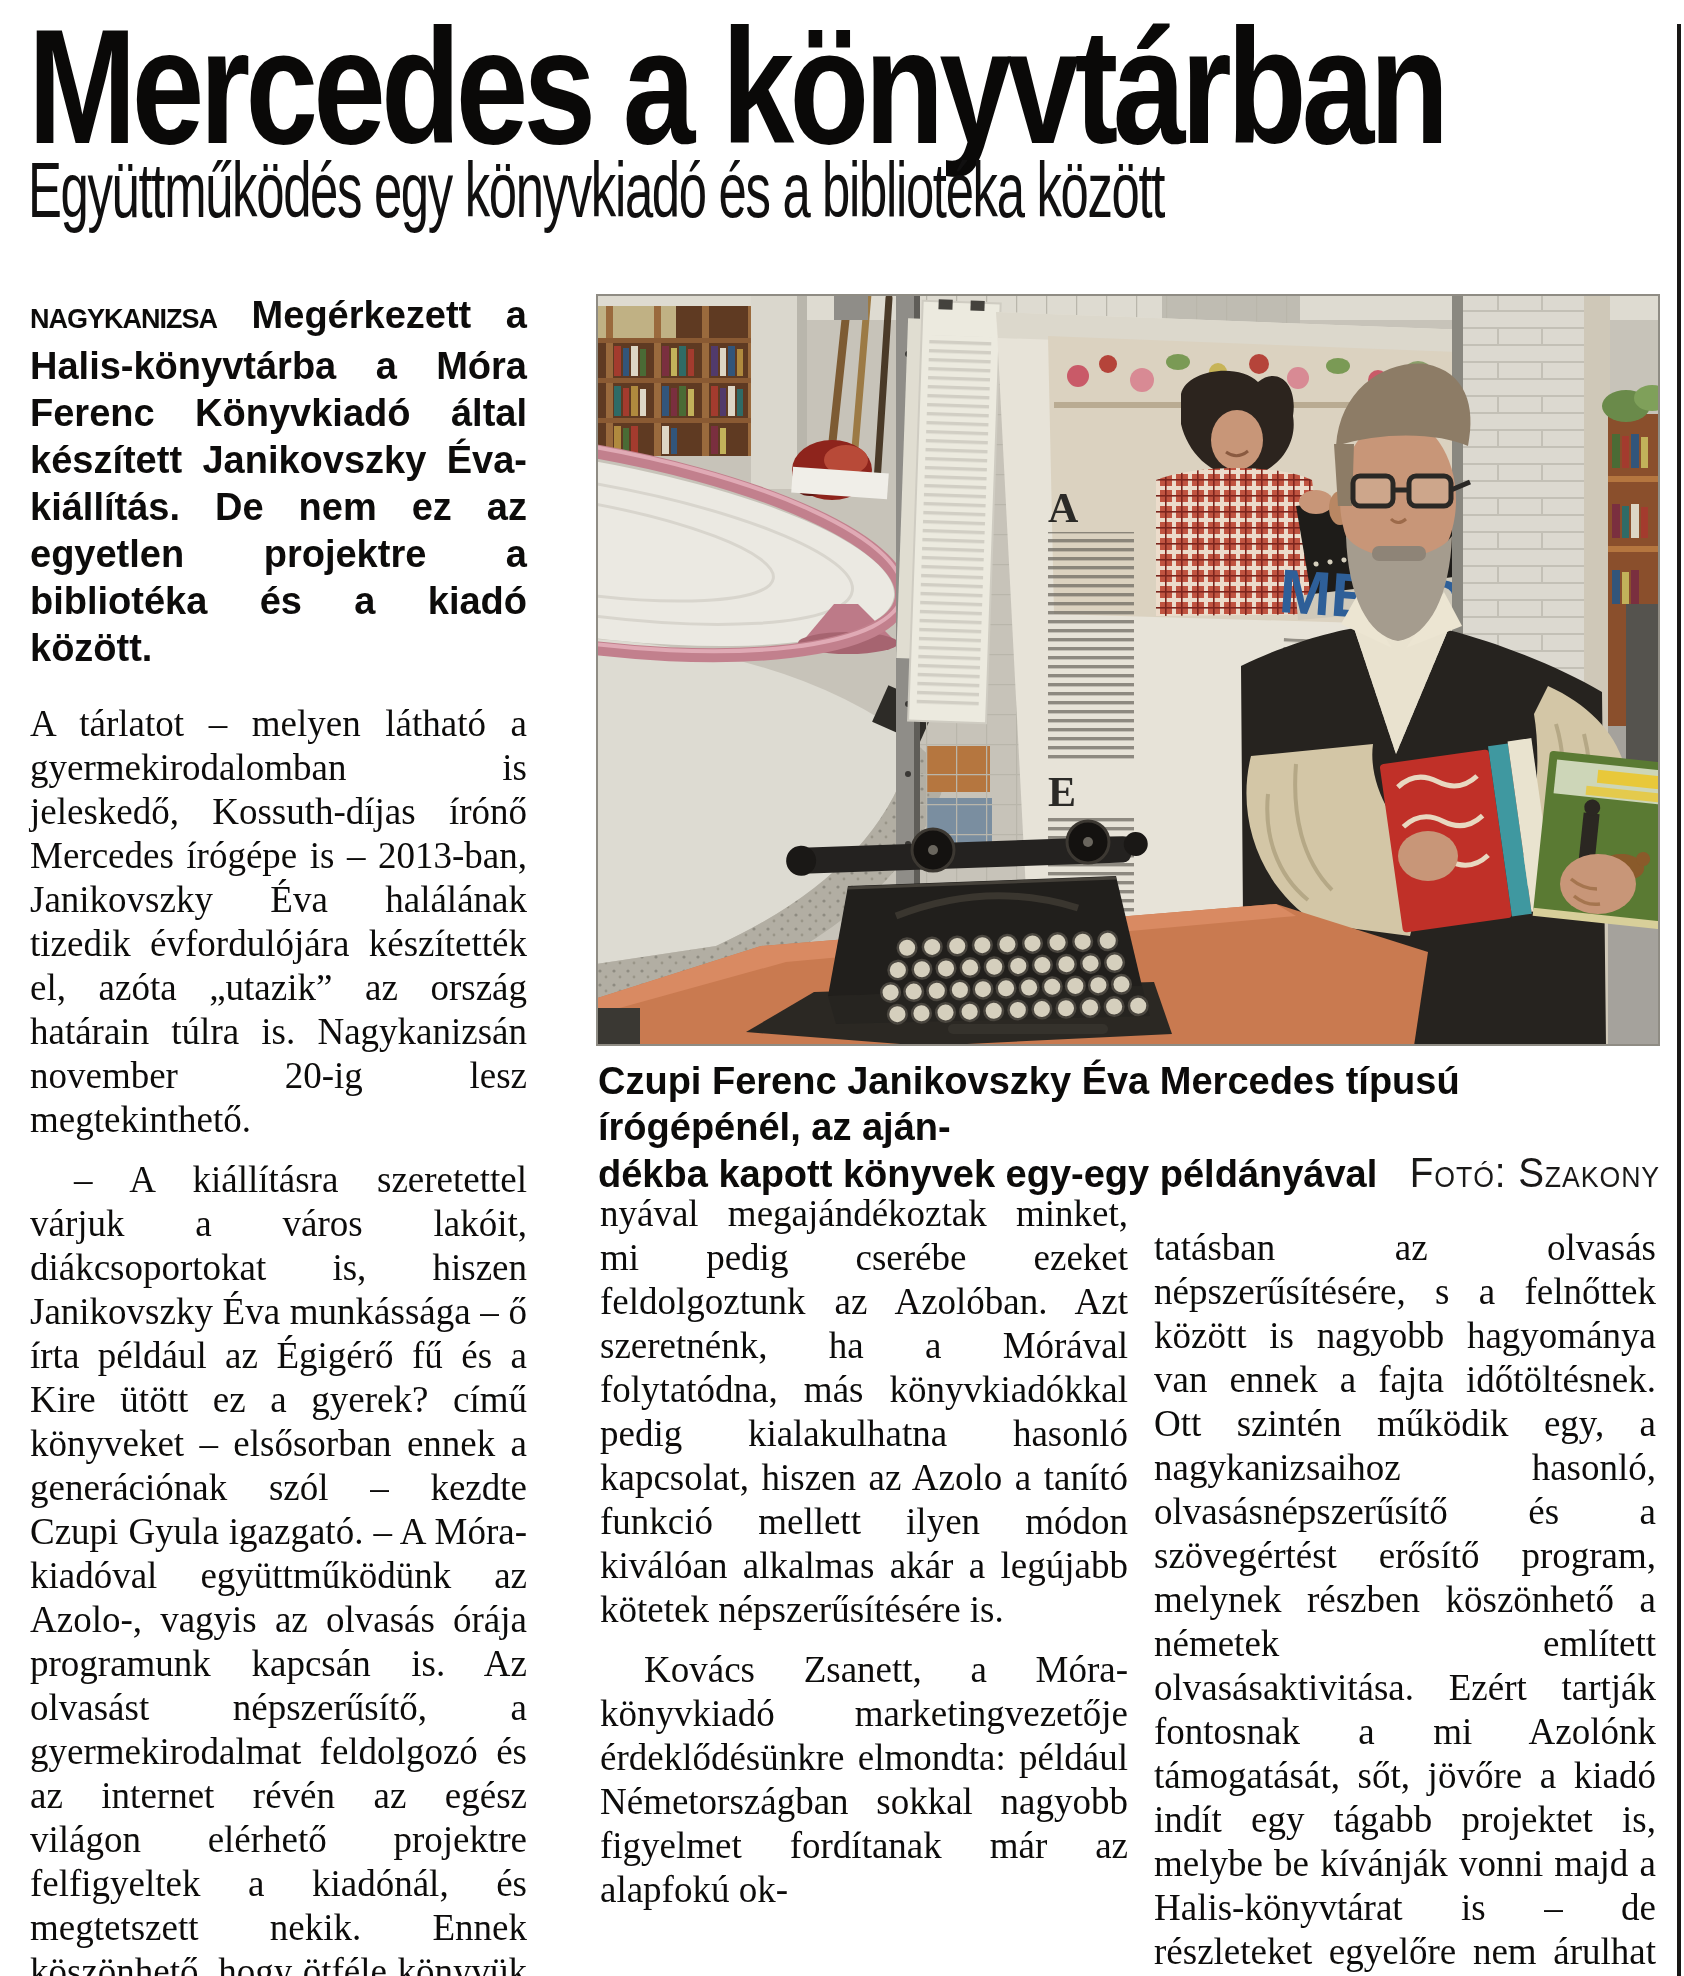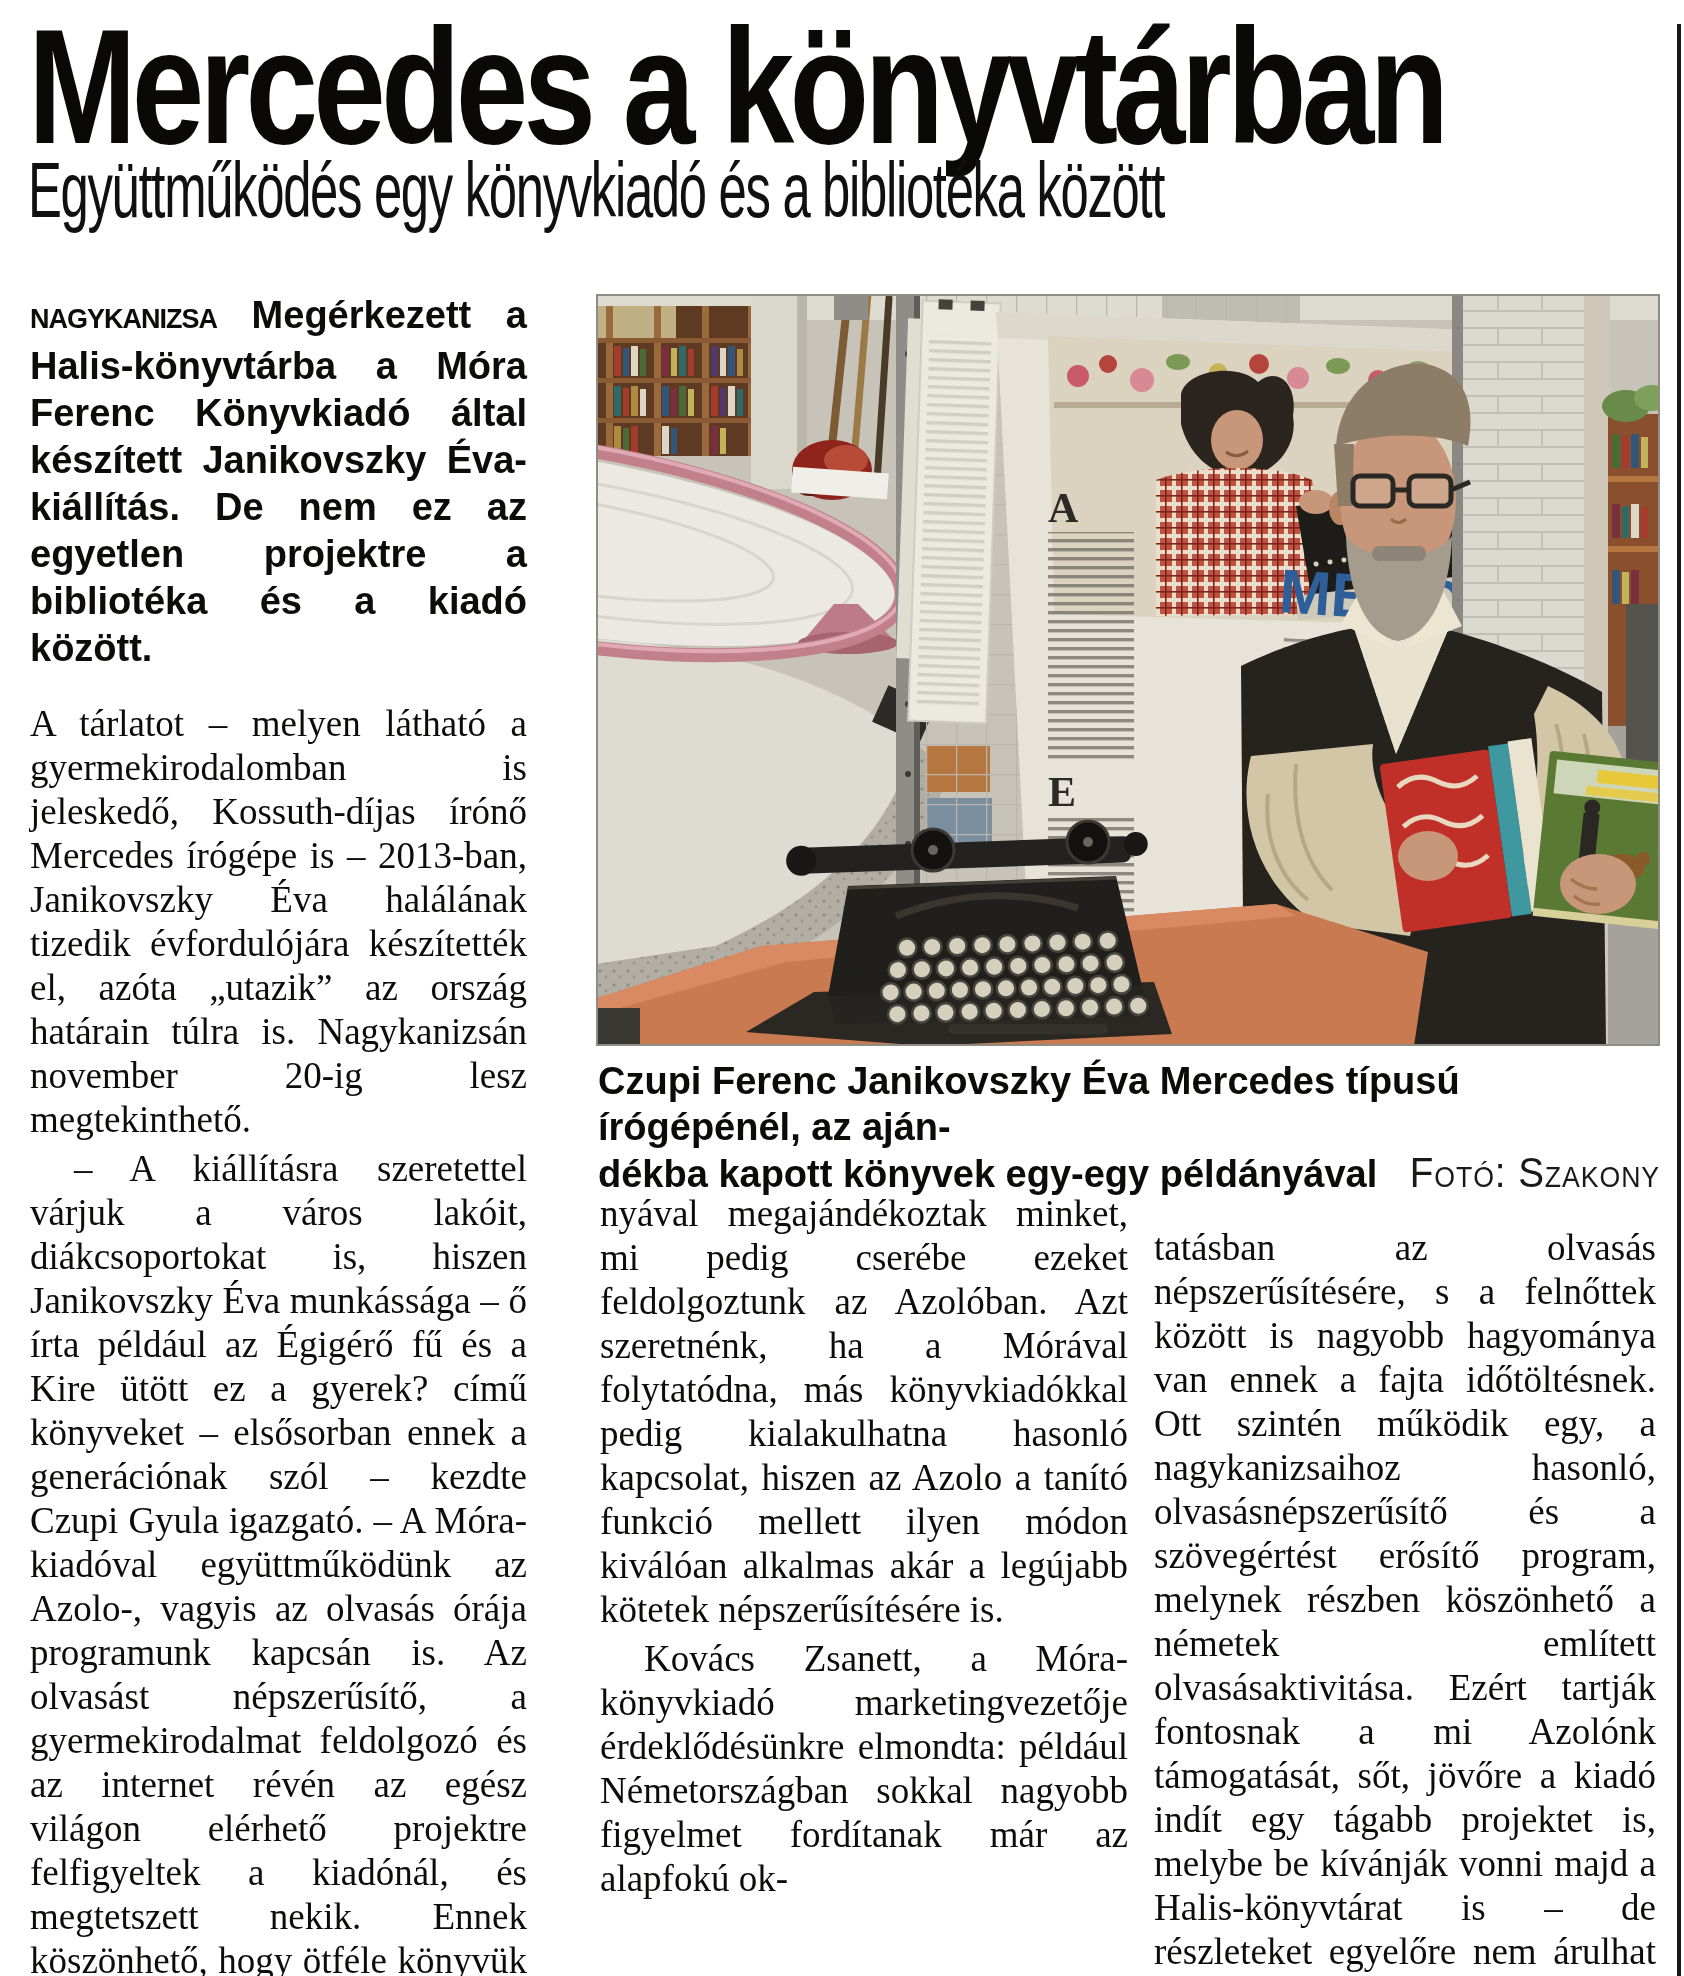--- a/index.html
+++ b/index.html
@@ -26,21 +26,21 @@
   .subtitle{
     position:absolute;left:28px;top:150px;
     font-family:"Liberation Sans",sans-serif;
     font-weight:400;font-size:77px;line-height:1.05;
     letter-spacing:-2px;white-space:nowrap;
     transform:scaleX(0.66);transform-origin:0 0;
     color:#111010;margin:0;
   }
   .col{position:absolute;text-align:justify;hyphens:auto;}
   .col p{margin:0 0 0 0;}
-  .col p + p{margin-top:5px;}
+  .col p + p{margin-top:16px;}
   .col-left{left:30px;top:292px;width:497px;}
   .col-mid{left:600px;top:1192px;width:528px;}
   .col-right{left:1154px;top:1226px;width:502px;height:775px;}
   .lead{
     font-family:"Liberation Sans",sans-serif;
     font-weight:700;font-size:38px;line-height:47px;
     margin-bottom:30px !important;
   }
   .lead .loc{
     font-size:27px;letter-spacing:-1px;

